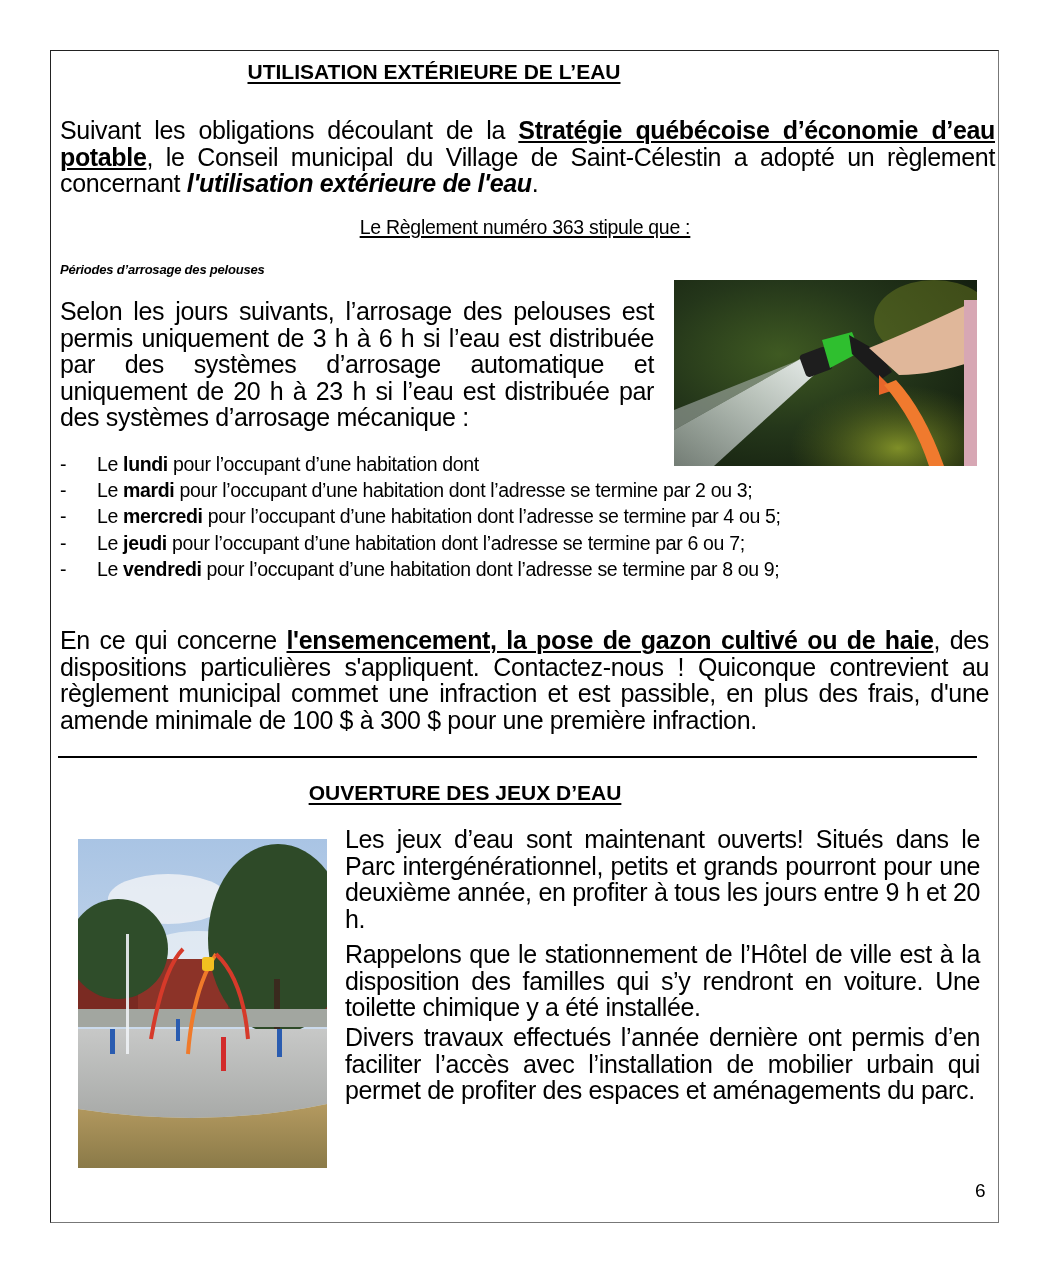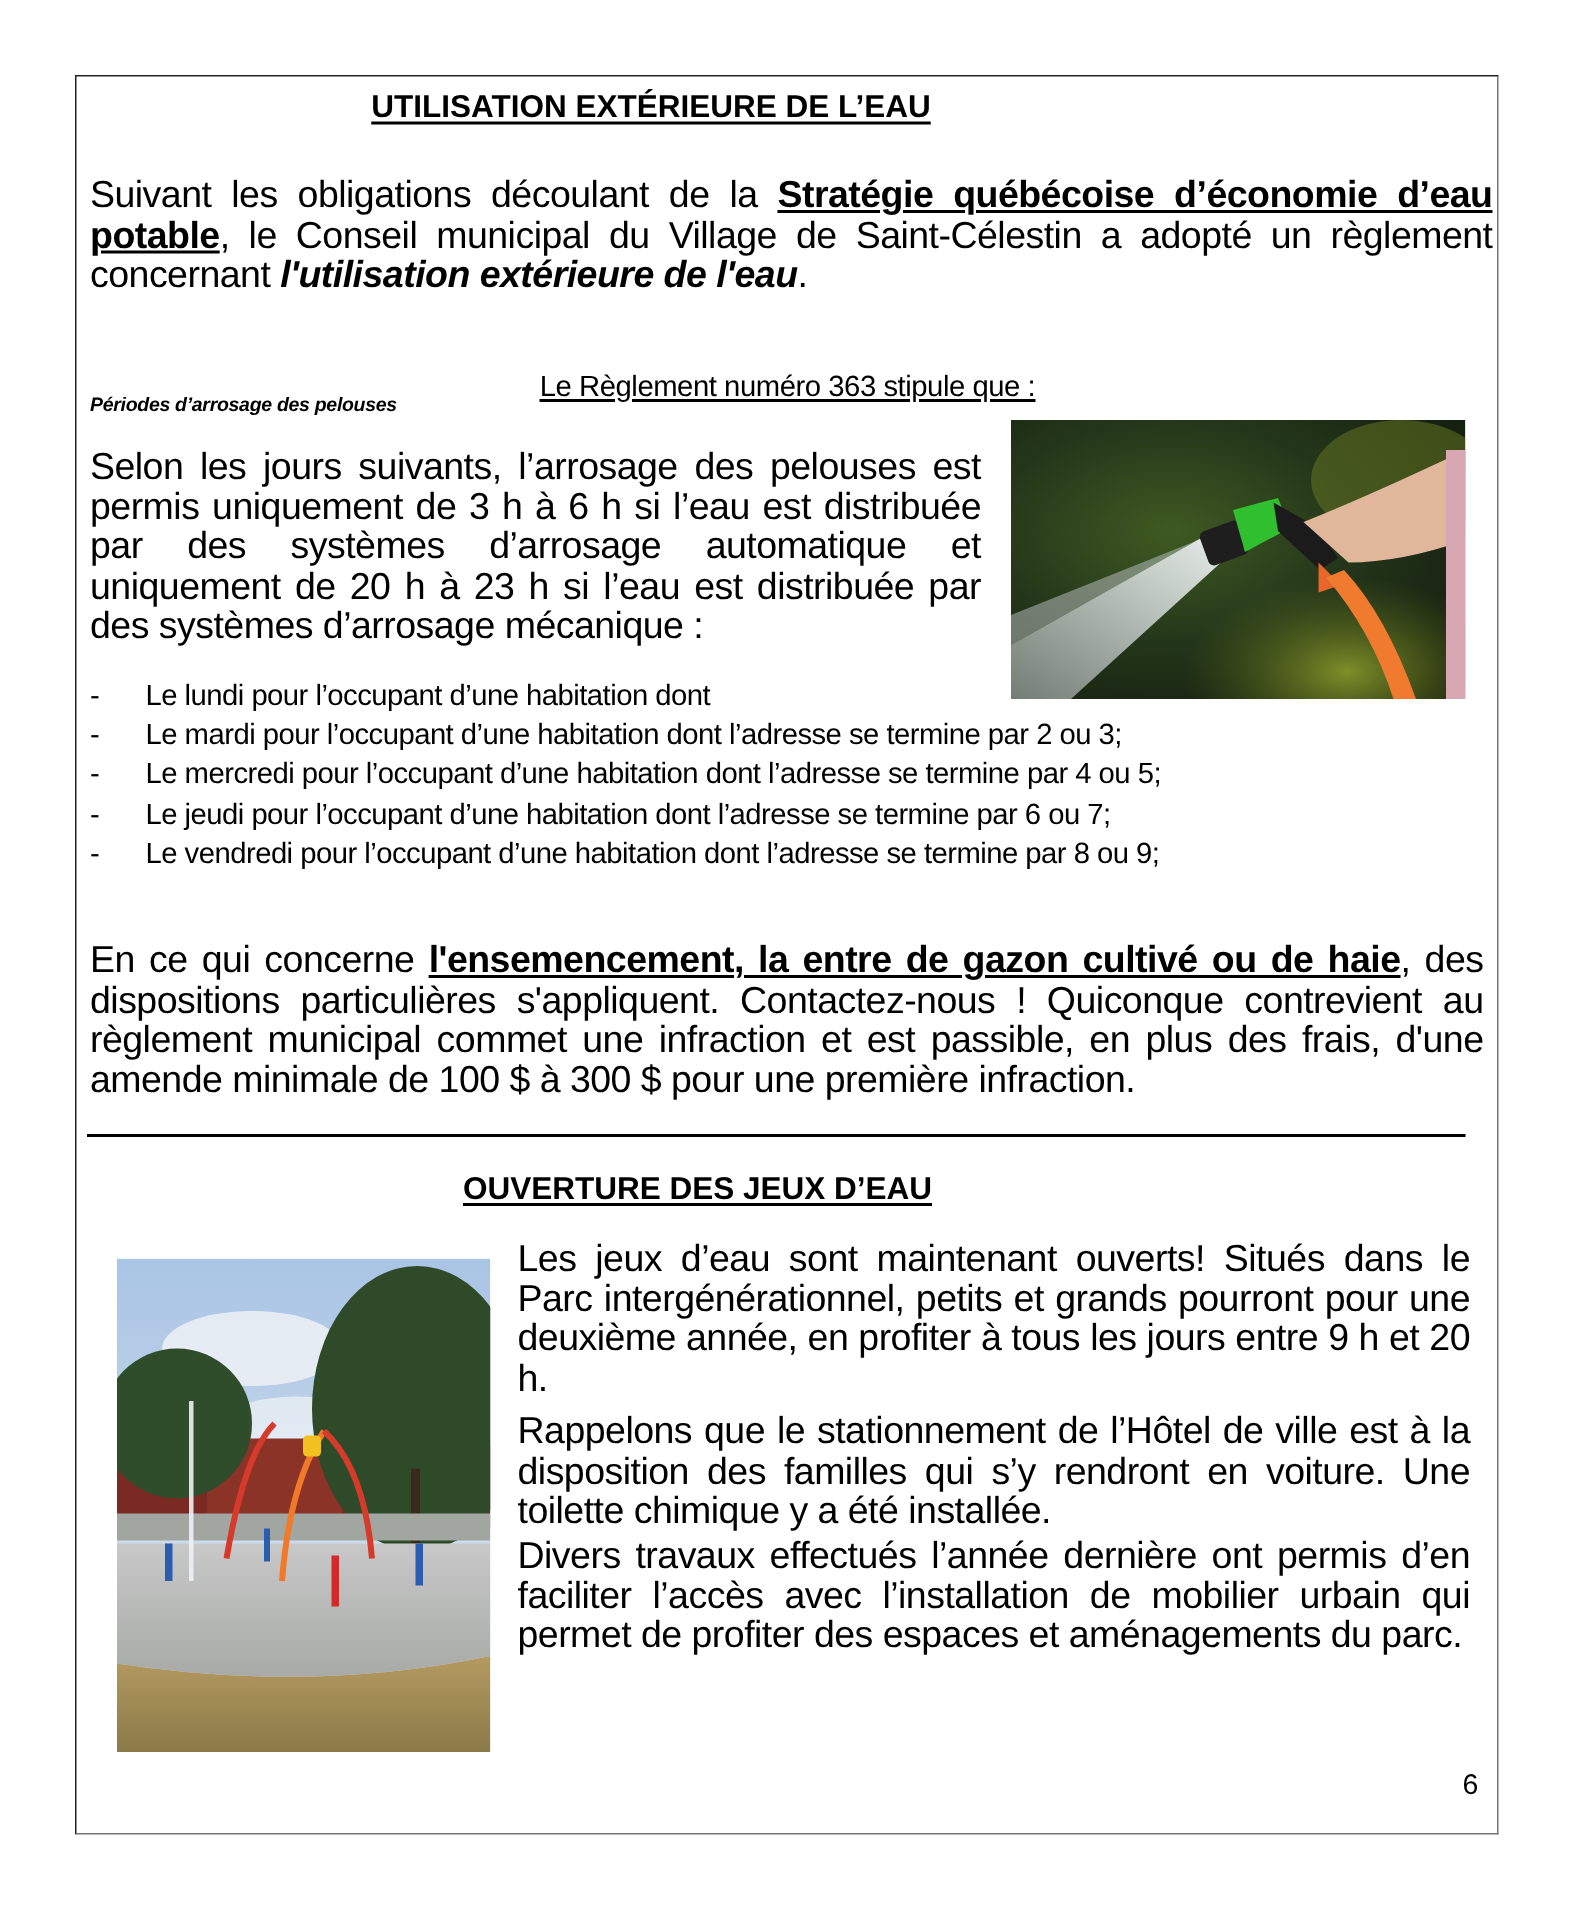--- a/index.html
+++ b/index.html
@@ -6,22 +6,22 @@
   body { width: 1050px; height: 1275px; position: relative; overflow: hidden;
          font-family: "Liberation Sans", sans-serif; color: #000; }
   .frame { position: absolute; left: 50px; top: 50px; width: 949px; height: 1173px;
            border: 1px solid #222; border-right-color: #777; border-bottom-color: #777; box-sizing: border-box; }
   .title { position: absolute; left: 0; width: 868px; text-align: center; font-weight: bold;
            font-size: 21px; text-decoration: underline; text-decoration-thickness: 2px; text-underline-offset: 3px; }
   .para { position: absolute; font-size: 25px; line-height: 26.5px; text-align: justify; letter-spacing: -0.35px; }
   .ul { text-decoration: underline; text-decoration-thickness: 1.5px; text-underline-offset: 2px; }
   .bu { font-weight: bold; text-decoration: underline; text-decoration-thickness: 2px; text-underline-offset: 2px; }
   .bi { font-weight: bold; font-style: italic; }
-  .b { font-weight: normal; }
-  .center { position: absolute; left: 0; width: 1050px; text-align: center; font-size: 19.5px; letter-spacing: -0.3px; margin-top: 31px; }
+  .b { font-weight: bold; }
+  .center { position: absolute; left: 0; width: 1050px; text-align: center; font-size: 19.5px; letter-spacing: -0.3px; }
   .subhead { position: absolute; left: 60px; font-size: 13px; font-weight: bold; font-style: italic; letter-spacing: -0.2px; }
   .bullets { position: absolute; left: 60px; top: 451px; font-size: 19.5px; line-height: 26.2px; letter-spacing: -0.35px; }
   .bullet { display: flex; }
   .bullet .dash { width: 37px; flex: none; }
   .bullet .txt { flex: 1; }
   .sep { position: absolute; left: 58px; top: 756px; width: 919px; height: 2px; background: #000; }
   .photo { position: absolute; overflow: hidden; }
   .page-num { position: absolute; left: 975px; top: 1180px; font-size: 19px; }
 </style>
 </head>
@@ -90,21 +90,21 @@
     <span class="dash">-</span>
     <span class="txt"><span>Le </span><span class="b">jeudi</span><span> pour l’occupant d’une habitation dont l’adresse se termine par 6 ou 7;</span></span>
   </div>
   <div class="bullet">
     <span class="dash">-</span>
     <span class="txt"><span>Le </span><span class="b">vendredi</span><span> pour l’occupant d’une habitation dont l’adresse se termine par 8 ou 9;</span></span>
   </div>
 </div>
 
 <div class="para" style="left:60px; top:627px; width:929px;">
-  <span>En ce qui concerne </span><span class="bu">l'ensemencement, la entre de gazon cultivé ou de haie</span><span>, des dispositions particulières s'appliquent. Contactez-nous ! Quiconque contrevient au règlement municipal commet une infraction et est passible, en plus des frais, d'une amende minimale de 100 $ à 300 $ pour une première infraction.</span>
+  <span>En ce qui concerne </span><span class="bu">l'ensemencement, la pose de gazon cultivé ou de haie</span><span>, des dispositions particulières s'appliquent. Contactez-nous ! Quiconque contrevient au règlement municipal commet une infraction et est passible, en plus des frais, d'une amende minimale de 100 $ à 300 $ pour une première infraction.</span>
 </div>
 
 <div class="sep"></div>
 
 <div class="title" style="top:781px;margin-left:31px;">OUVERTURE DES JEUX D’EAU</div>
 
 <div class="photo" style="left:78px; top:839px; width:249px; height:329px;">
   <svg width="249" height="329" viewBox="0 0 249 329" xmlns="http://www.w3.org/2000/svg">
     <defs>
       <linearGradient id="sky" x1="0" y1="0" x2="0" y2="1">

